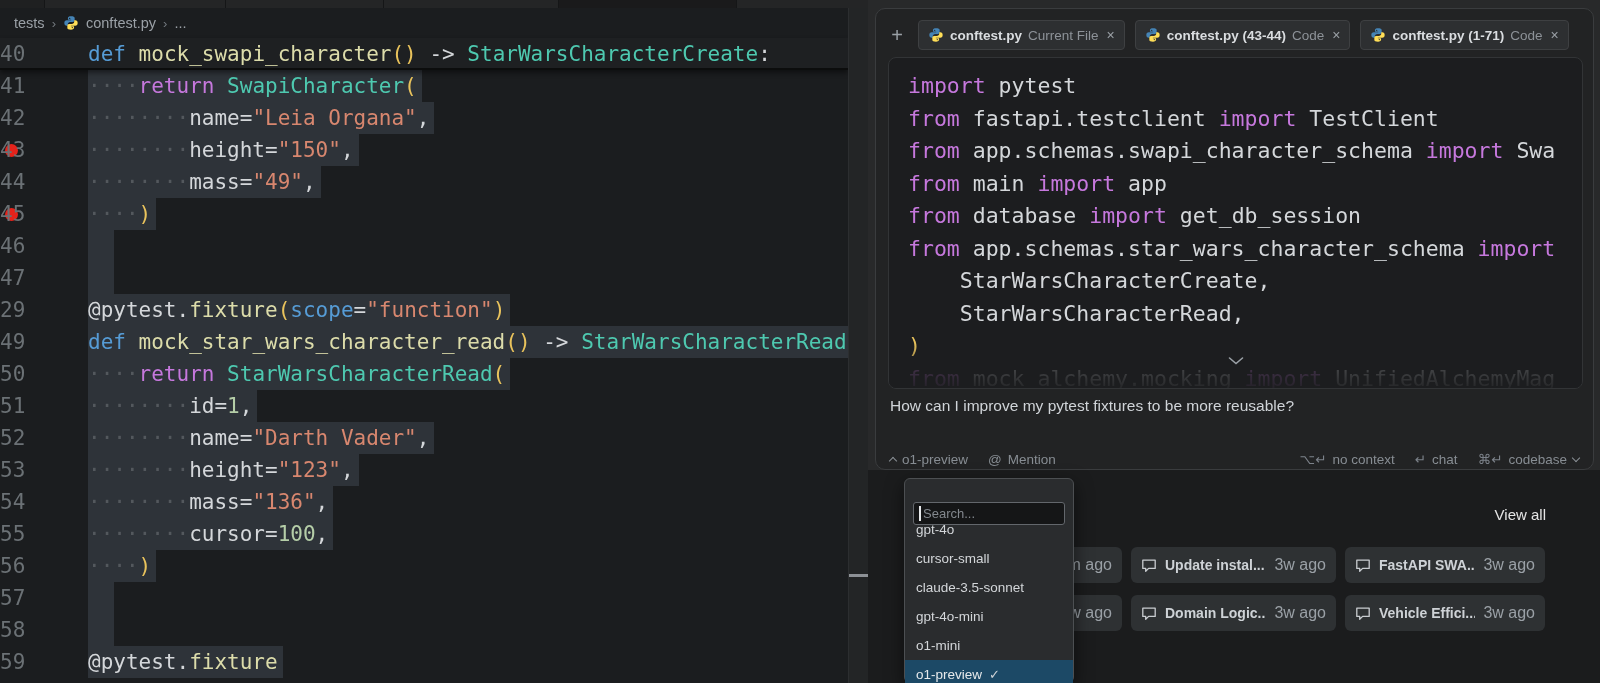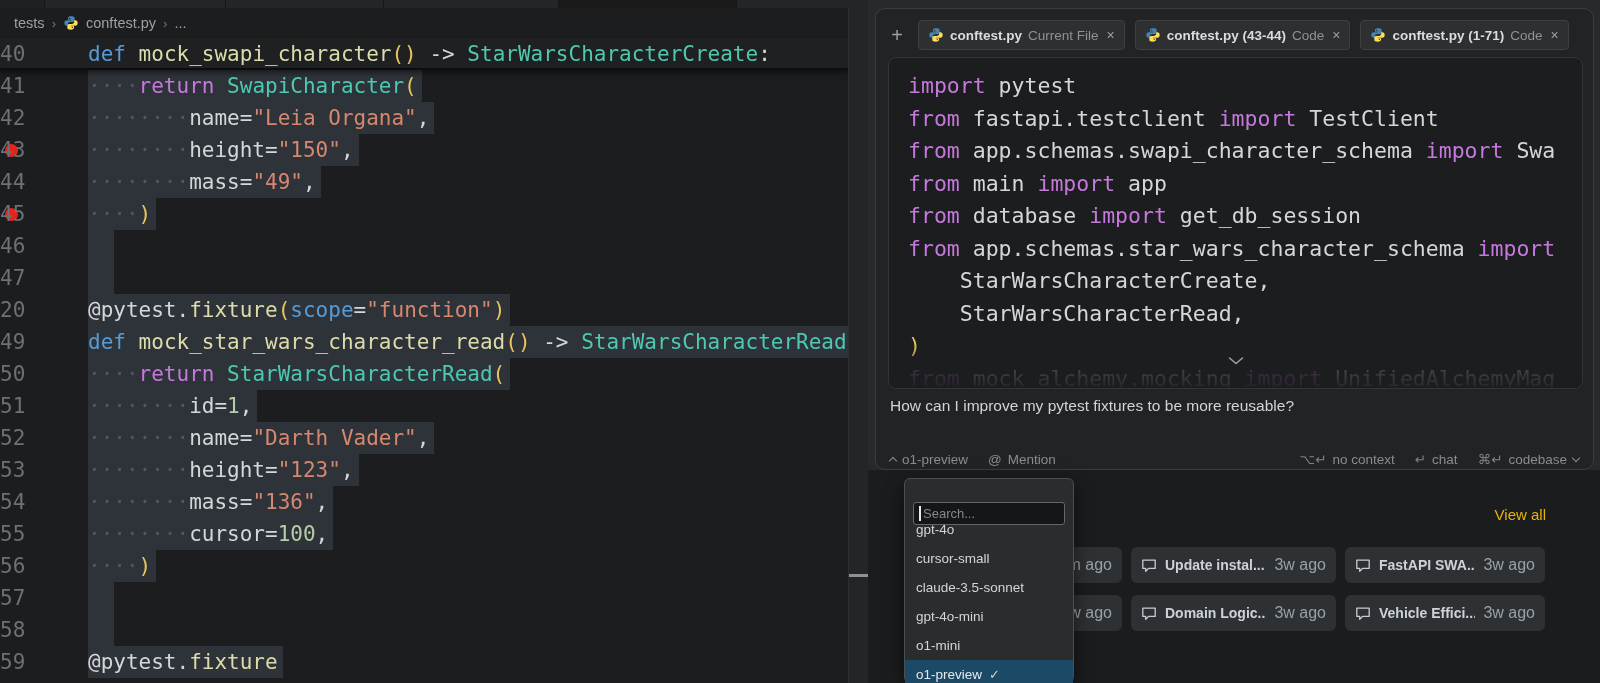--- a/index.html
+++ b/index.html
@@ -74,21 +74,21 @@
              font-size:13.5px; color:#878d93; }
   .tb-left { display:flex; gap:20px; align-items:center; }
   .tb-right { margin-left:auto; display:flex; gap:20px; align-items:center; }
   .hint, .model-trigger, .mention { display:flex; align-items:center; gap:6px; cursor:pointer; }
   .keys { color:#7c828a; }
   .chevc { width:6px; height:6px; border-right:1.5px solid #8a9096; border-bottom:1.5px solid #8a9096; display:inline-block; }
   .chevc.up { transform:rotate(-135deg); margin-top:4px; }
   .chevc.down { transform:rotate(45deg); margin-top:-3px; }
 
   
-  .viewall { position:absolute; right:54px; top:506px; color:#eab308; font-size:15px; cursor:pointer; }
+  .viewall { position:absolute; right:54px; top:506px; color:#e5e5e5; font-size:15px; cursor:pointer; }
   .histcards { position:absolute; left:49px; top:547px; display:grid;
                grid-template-columns:205px 205px 200px; grid-auto-rows:36px; column-gap:9px; row-gap:12px; }
   .hcard { background:#2e3133; border-radius:6px; display:flex; align-items:center; padding:0 10px; gap:8px; overflow:hidden; cursor:pointer; }
   .htitle { color:#ced2d6; font-size:14px; font-weight:bold; white-space:nowrap; overflow:hidden; flex:1 1 auto; }
   .htime { color:#9aa0a6; font-size:16px; white-space:nowrap; margin-left:auto; }
   .hicon { flex:0 0 auto; display:flex; }
 
   
   .dropdown { position:absolute; left:36px; top:478px; width:170px; height:205px; background:#2a2c2e;
               border:1px solid #4c4f52; border-radius:6px; box-shadow:0 6px 18px rgba(0,0,0,.55); z-index:50; }
@@ -117,21 +117,21 @@
   <div class="editor">
     <div class="elines" id="elines">
         <div class="erow sticky" style="top: 30px;"><span class="ln">40</span><span class="ecode"><span class="tk-kw">def</span><span class="tk-txt"> </span><span class="tk-fn">mock_swapi_character</span><span class="tk-gold">()</span><span class="tk-txt"> -&gt; </span><span class="tk-cls">StarWarsCharacterCreate</span><span class="tk-txt">:</span></span></div>
         <div class="erow" style="top: 62px;"><span class="ln">41</span><span class="ecode"><span class="sel"><span class="tk-ws">····</span><span class="tk-kw2">return</span><span class="tk-txt"> </span><span class="tk-cls">SwapiCharacter</span><span class="tk-gold">(</span></span></span></div>
         <div class="erow" style="top: 94px; padding-left: 6px;"><span class="ln">42</span><span class="ecode"><span class="sel"><span class="tk-ws">········</span><span class="tk-txt">name=</span><span class="tk-str">"Leia Organa"</span><span class="tk-txt">,</span></span></span></div>
         <div class="erow" style="top: 126px;"><span class="bp"></span><span class="ln">43</span><span class="ecode"><span class="sel"><span class="tk-ws">········</span><span class="tk-txt">height=</span><span class="tk-str">"150"</span><span class="tk-txt">,</span></span></span></div>
         <div class="erow" style="top: 158px;"><span class="ln">44</span><span class="ecode"><span class="sel"><span class="tk-ws">········</span><span class="tk-txt">mass=</span><span class="tk-str">"49"</span><span class="tk-txt">,</span></span></span></div>
         <div class="erow" style="top: 190px;"><span class="bp"></span><span class="ln">45</span><span class="ecode"><span class="sel"><span class="tk-ws">····</span><span class="tk-gold">)</span></span></span></div>
         <div class="erow" style="top: 222px;"><span class="ln">46</span><span class="ecode"><span class="sel sel-empty"></span></span></div>
         <div class="erow" style="top: 254px;"><span class="ln">47</span><span class="ecode"><span class="sel sel-empty"></span></span></div>
-        <div class="erow" style="top: 286px;"><span class="ln">20</span><span class="ecode"><span class="sel"><span class="tk-txt">@pytest.</span><span class="tk-fn">fixture</span><span class="tk-gold">(</span><span class="tk-kw">scope</span><span class="tk-txt">=</span><span class="tk-str">"function"</span><span class="tk-gold">)</span></span></span></div>
+        <div class="erow" style="top: 286px;"><span class="ln">29</span><span class="ecode"><span class="sel"><span class="tk-txt">@pytest.</span><span class="tk-fn">fixture</span><span class="tk-gold">(</span><span class="tk-kw">scope</span><span class="tk-txt">=</span><span class="tk-str">"function"</span><span class="tk-gold">)</span></span></span></div>
         <div class="erow" style="top: 318px;"><span class="ln">49</span><span class="ecode"><span class="sel"><span class="tk-kw">def</span><span class="tk-txt"> </span><span class="tk-fn">mock_star_wars_character_read</span><span class="tk-gold">()</span><span class="tk-txt"> -&gt; </span><span class="tk-cls">StarWarsCharacterRead</span><span class="tk-txt">:</span></span></span></div>
         <div class="erow" style="top: 350px;"><span class="ln">50</span><span class="ecode"><span class="sel"><span class="tk-ws">····</span><span class="tk-kw2">return</span><span class="tk-txt"> </span><span class="tk-cls">StarWarsCharacterRead</span><span class="tk-gold">(</span></span></span></div>
         <div class="erow" style="top: 382px;"><span class="ln">51</span><span class="ecode"><span class="sel"><span class="tk-ws">········</span><span class="tk-txt">id=</span><span class="tk-num">1</span><span class="tk-txt">,</span></span></span></div>
         <div class="erow" style="top: 414px; padding-left: 48px;"><span class="ln">52</span><span class="ecode"><span class="sel"><span class="tk-ws">········</span><span class="tk-txt">name=</span><span class="tk-str">"Darth Vader"</span><span class="tk-txt">,</span></span></span></div>
         <div class="erow" style="top: 446px;"><span class="ln">53</span><span class="ecode"><span class="sel"><span class="tk-ws">········</span><span class="tk-txt">height=</span><span class="tk-str">"123"</span><span class="tk-txt">,</span></span></span></div>
         <div class="erow" style="top: 478px;"><span class="ln">54</span><span class="ecode"><span class="sel"><span class="tk-ws">········</span><span class="tk-txt">mass=</span><span class="tk-str">"136"</span><span class="tk-txt">,</span></span></span></div>
         <div class="erow" style="top: 510px;"><span class="ln">55</span><span class="ecode"><span class="sel"><span class="tk-ws">········</span><span class="tk-txt">cursor=</span><span class="tk-num">100</span><span class="tk-txt">,</span></span></span></div>
         <div class="erow" style="top: 542px;"><span class="ln">56</span><span class="ecode"><span class="sel"><span class="tk-ws">····</span><span class="tk-gold">)</span></span></span></div>
         <div class="erow" style="top: 574px;"><span class="ln">57</span><span class="ecode"><span class="sel sel-empty"></span></span></div>
         <div class="erow" style="top: 606px;"><span class="ln">58</span><span class="ecode"><span class="sel sel-empty"></span></span></div>

